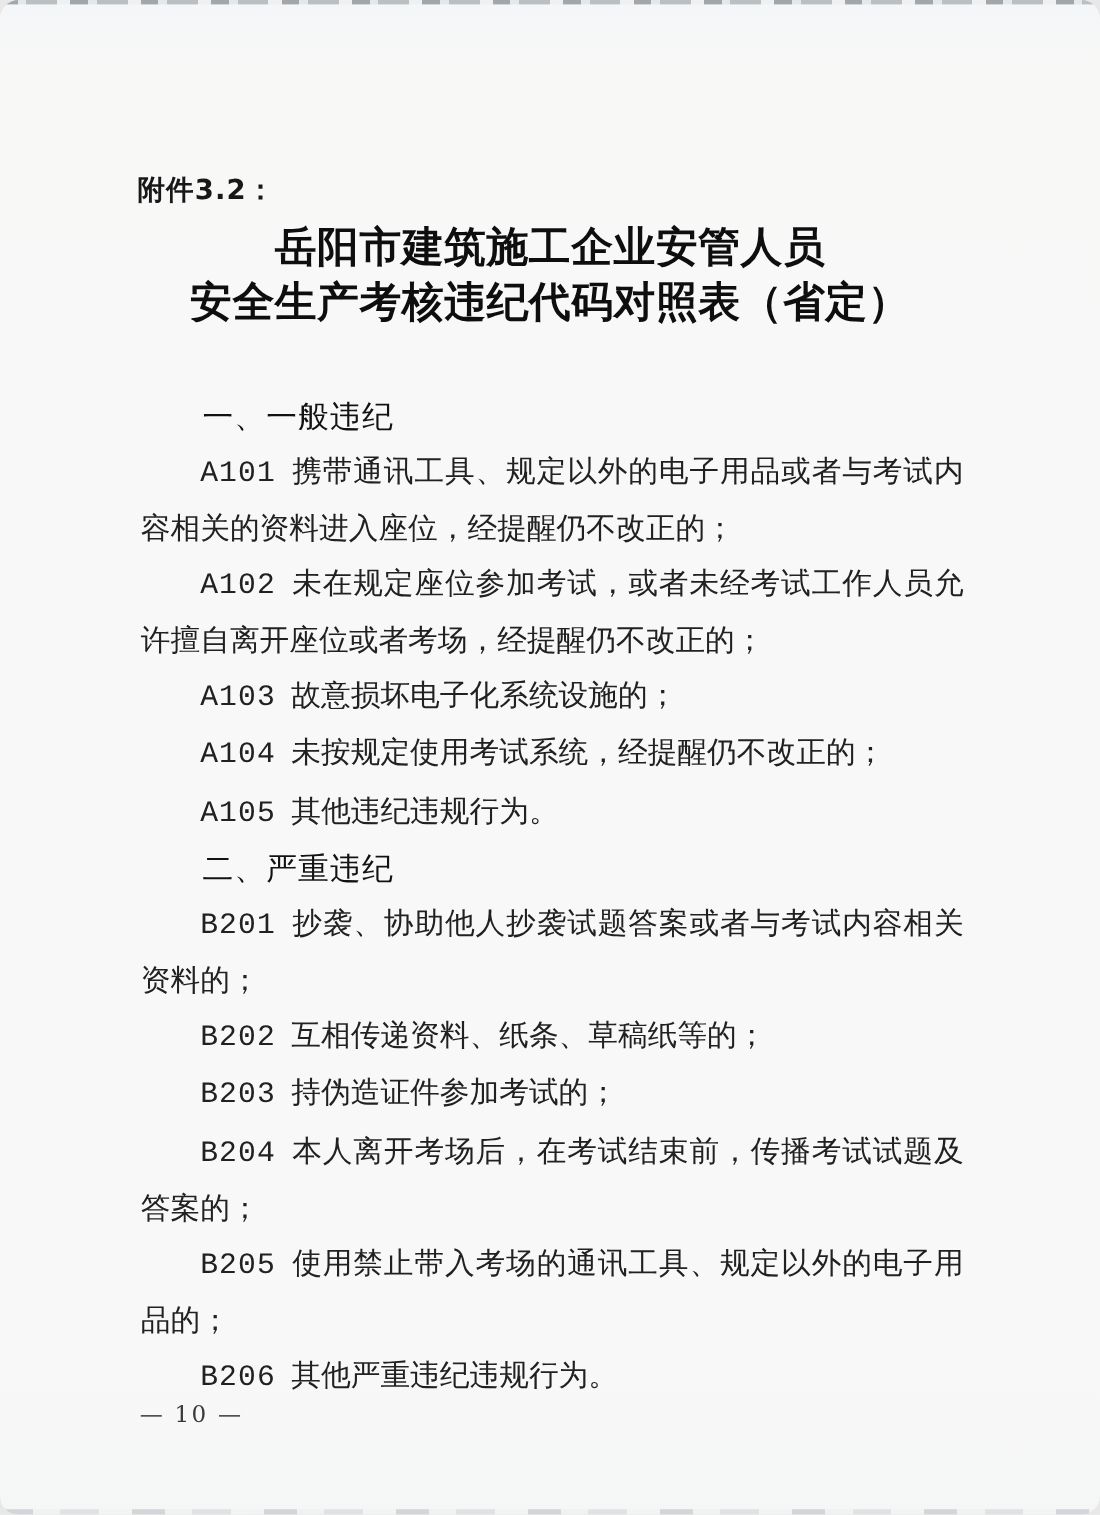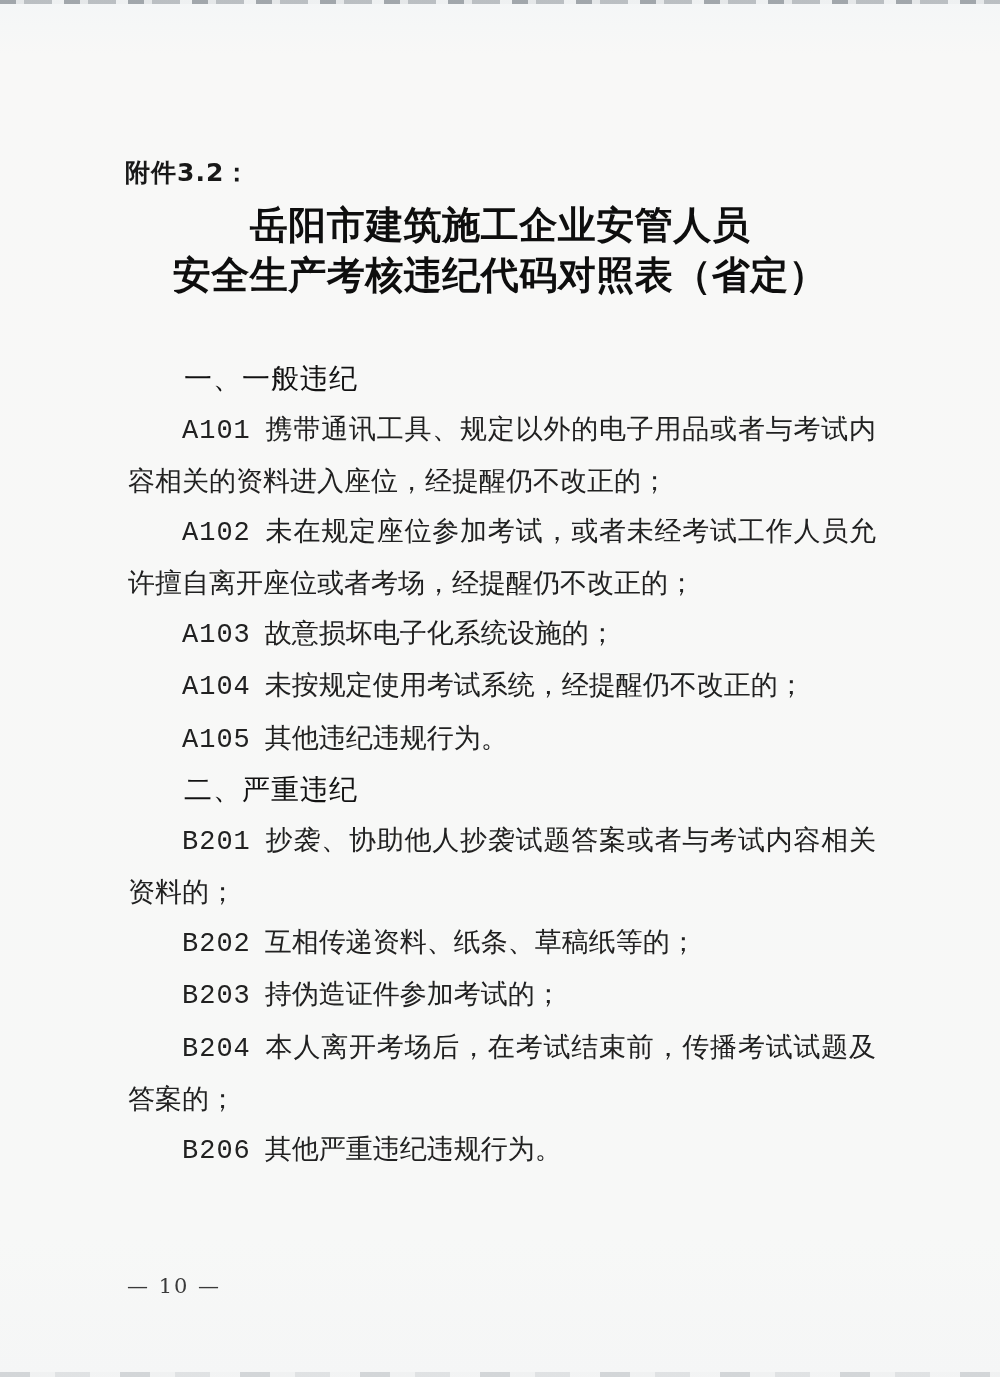--- a/index.html
+++ b/index.html
@@ -9,20 +9,21 @@
   }
   .page {
     position: relative;
     width: 1000px;
     height: 1377px;
     background: #f7f8f7;
     background-image: linear-gradient(180deg, #f4f6f7 0%, #f8f8f7 4%, #f7f8f7 90%, #f5f6f6 100%);
     overflow: hidden;
     color: #1f1f1f;
     font-family: "DejaVu Serif", "Liberation Serif", serif;
+    border-radius: 17px;
   }
   
   .scan-edge-top {
     position: absolute;
     top: 0; left: 0;
     width: 100%; height: 4px;
     background: repeating-linear-gradient(90deg,
       rgba(55, 65, 75, 0.55) 0px, rgba(55, 65, 75, 0.55) 16px,
       rgba(55, 65, 75, 0.10) 16px, rgba(55, 65, 75, 0.10) 24px,
       rgba(55, 65, 75, 0.38) 24px, rgba(55, 65, 75, 0.38) 52px,
@@ -132,20 +133,21 @@
     <p class="section-heading">二、严重违纪</p>
 
     <p class="item"><span class="code">B201</span><span>抄袭、协助他人抄袭试题答案或者与考试内容相关资料的；</span></p>
 
     <p class="item"><span class="code">B202</span><span>互相传递资料、纸条、草稿纸等的；</span></p>
 
     <p class="item"><span class="code">B203</span><span>持伪造证件参加考试的；</span></p>
 
     <p class="item"><span class="code">B204</span><span>本人离开考场后，在考试结束前，传播考试试题及答案的；</span></p>
 
+    <p class="item"><span class="code">B205</span><span>使用禁止带入考场的通讯工具、规定以外的电子用品的；</span></p>
 
     <p class="item"><span class="code">B206</span><span>其他严重违纪违规行为。</span></p>
 
   </div>
 
   <div class="page-number">— 10 —</div>
 
   <div class="scan-edge-bottom"></div>
 </div>
 

